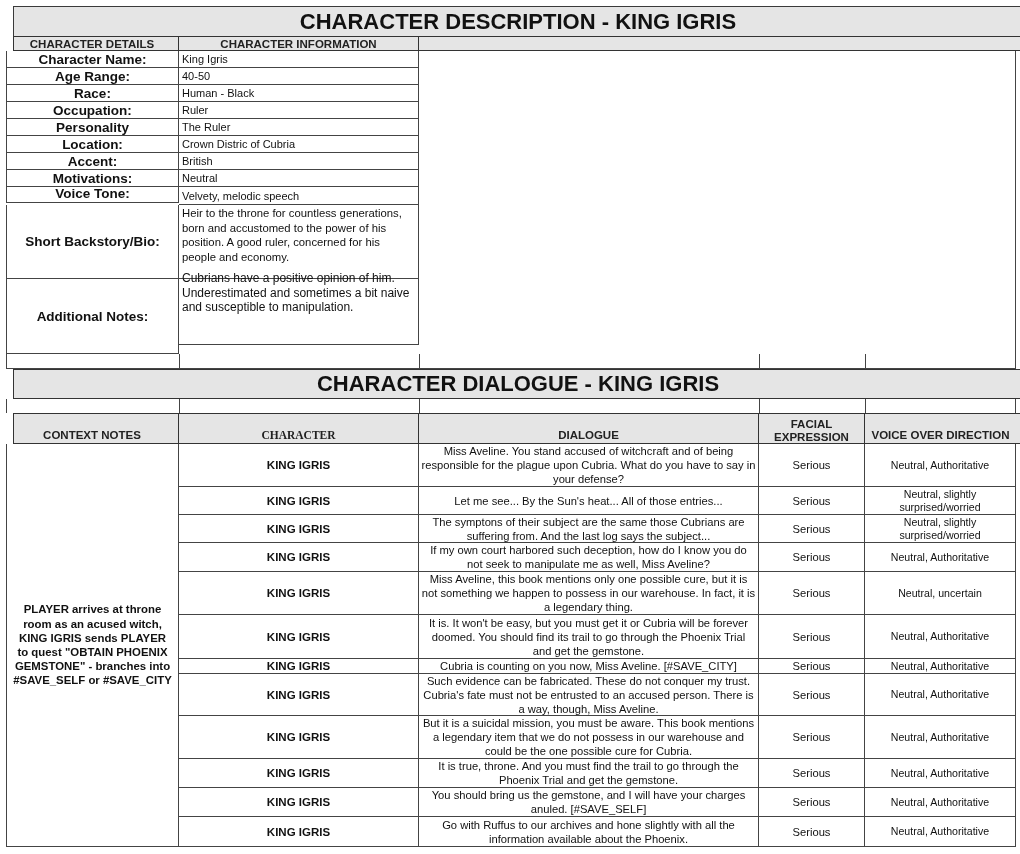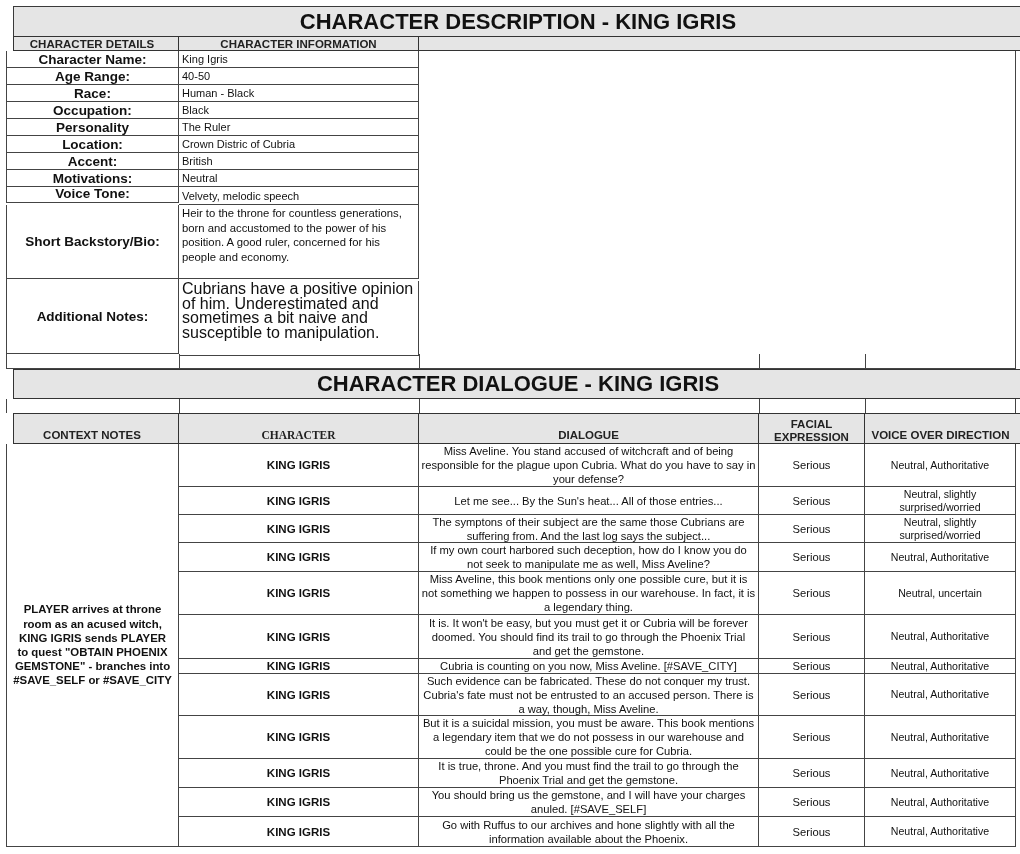--- a/index.html
+++ b/index.html
@@ -32,35 +32,35 @@
 <div class="abs hdr" style="left:179px;top:37px;width:240px;height:14px;border-right:1px solid #333;">CHARACTER INFORMATION</div>
 
 <div id="desc-rows">
     <div class="cell lbl" style="left: 6px; top: 51px; width: 173px; height: 17px; border-left: 1px solid rgb(68, 68, 68);">Character Name:</div>
     <div class="cell val" style="left: 179px; top: 51px; width: 240px; height: 17px; display: flex; align-items: flex-end; padding-bottom: 1px;">King Igris</div>
     <div class="cell lbl" style="left: 6px; top: 68px; width: 173px; height: 17px; border-left: 1px solid rgb(68, 68, 68);">Age Range:</div>
     <div class="cell val" style="left: 179px; top: 68px; width: 240px; height: 17px; display: flex; align-items: flex-end; padding-bottom: 1px;">40-50</div>
     <div class="cell lbl" style="left: 6px; top: 85px; width: 173px; height: 17px; border-left: 1px solid rgb(68, 68, 68);">Race:</div>
     <div class="cell val" style="left: 179px; top: 85px; width: 240px; height: 17px; display: flex; align-items: flex-end; padding-bottom: 1px;">Human - Black</div>
     <div class="cell lbl" style="left: 6px; top: 102px; width: 173px; height: 17px; border-left: 1px solid rgb(68, 68, 68);">Occupation:</div>
-    <div class="cell val" style="left: 179px; top: 102px; width: 240px; height: 17px; display: flex; align-items: flex-end; padding-bottom: 1px;">Black</div>
+    <div class="cell val" style="left: 179px; top: 102px; width: 240px; height: 17px; display: flex; align-items: flex-end; padding-bottom: 1px;">Ruler</div>
     <div class="cell lbl" style="left: 6px; top: 119px; width: 173px; height: 17px; border-left: 1px solid rgb(68, 68, 68);">Personality</div>
     <div class="cell val" style="left: 179px; top: 119px; width: 240px; height: 17px; display: flex; align-items: flex-end; padding-bottom: 1px;">The Ruler</div>
     <div class="cell lbl" style="left: 6px; top: 136px; width: 173px; height: 17px; border-left: 1px solid rgb(68, 68, 68);">Location:</div>
     <div class="cell val" style="left: 179px; top: 136px; width: 240px; height: 17px; display: flex; align-items: flex-end; padding-bottom: 1px;">Crown Distric of Cubria</div>
     <div class="cell lbl" style="left: 6px; top: 153px; width: 173px; height: 17px; border-left: 1px solid rgb(68, 68, 68);">Accent:</div>
     <div class="cell val" style="left: 179px; top: 153px; width: 240px; height: 17px; display: flex; align-items: flex-end; padding-bottom: 1px;">British</div>
     <div class="cell lbl" style="left: 6px; top: 170px; width: 173px; height: 17px; border-left: 1px solid rgb(68, 68, 68);">Motivations:</div>
     <div class="cell val" style="left: 179px; top: 170px; width: 240px; height: 17px; display: flex; align-items: flex-end; padding-bottom: 1px;">Neutral</div>
     <div class="cell lbl" style="left: 6px; top: 179px; width: 173px; height: 18px; border-left: 1px solid rgb(68, 68, 68); margin-top: 6px;">Voice Tone:</div>
     <div class="cell val" style="left: 179px; top: 187px; width: 240px; height: 18px; display: flex; align-items: flex-end; padding-bottom: 1px;">Velvety, melodic speech</div>
     <div class="cell lbl" style="left: 6px; top: 205px; width: 173px; height: 74px; border-left: 1px solid rgb(68, 68, 68);">Short Backstory/Bio:</div>
     <div class="cell val" style="left: 179px; top: 205px; width: 240px; height: 74px; font-size: 11.3px; line-height: 14.5px;">Heir to the throne for countless generations, born and accustomed to the power of his position. A good ruler, concerned for his people and economy.</div>
     <div class="cell lbl" style="left: 6px; top: 279px; width: 173px; height: 75px; border-left: 1px solid rgb(68, 68, 68);">Additional Notes:</div>
-    <div class="cell val" style="left: 179px; top: 281px; width: 240px; height: 75px; font-size: 16px; line-height: 14.5px;">Cubrians have a positive opinion of him. Underestimated and sometimes a bit naive and susceptible to manipulation.</div>
+    <div class="cell val" style="left: 179px; top: 270px; width: 240px; height: 75px; font-size: 12px; line-height: 14.5px;">Cubrians have a positive opinion of him. Underestimated and sometimes a bit naive and susceptible to manipulation.</div>
   </div>
 
 <div class="abs" style="left:419px;top:51px;width:597px;height:303px;border-right:1px solid #444;"></div>
 
 <div class="abs" style="left:6px;top:354px;width:1010px;height:15px;border:1px solid #444;border-top:none;"></div>
 <div class="abs" style="left:179px;top:354px;width:0;height:15px;border-left:1px solid #444;"></div>
 <div class="abs" style="left:419px;top:354px;width:0;height:15px;border-left:1px solid #444;"></div>
 <div class="abs" style="left:759px;top:354px;width:0;height:15px;border-left:1px solid #444;"></div>
 <div class="abs" style="left:865px;top:354px;width:0;height:15px;border-left:1px solid #444;"></div>
 

